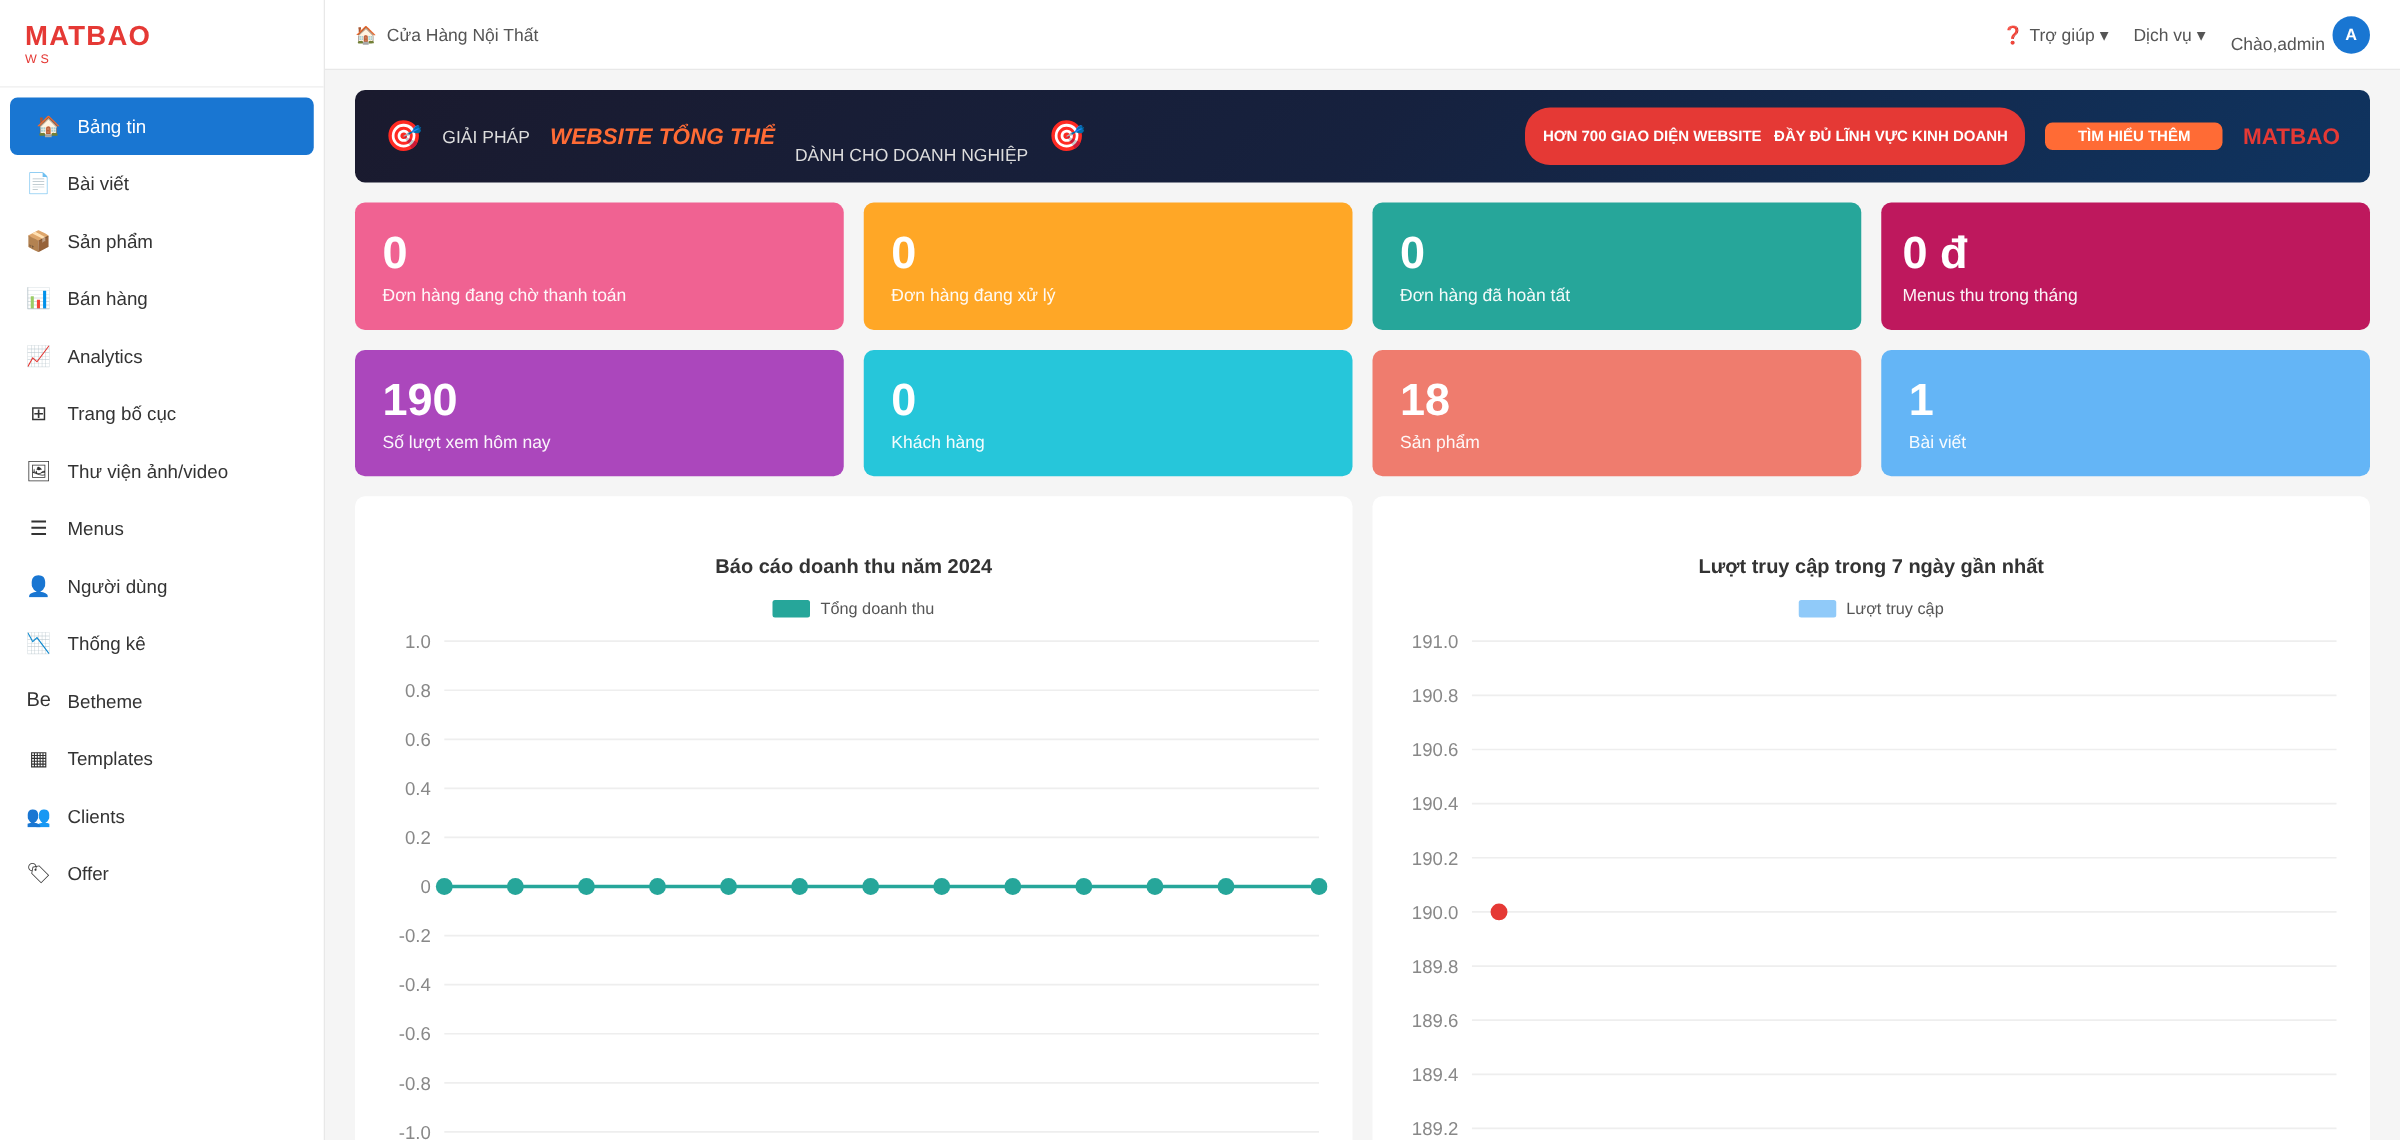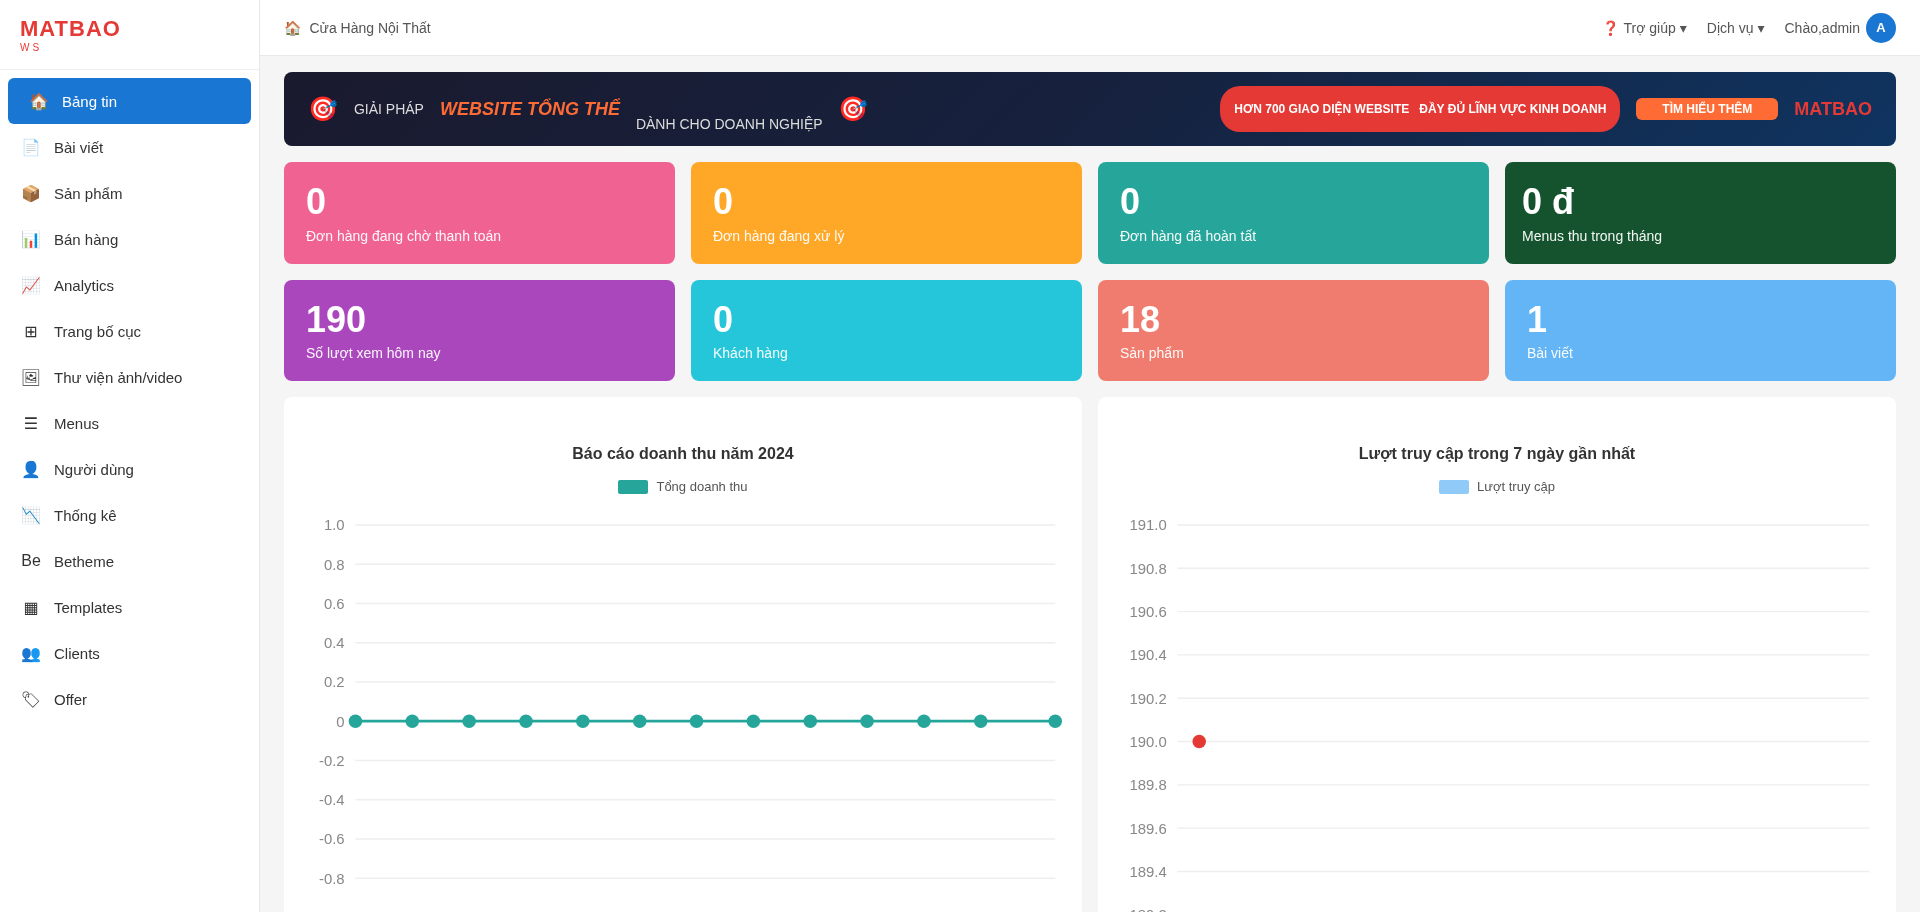--- a/index.html
+++ b/index.html
@@ -93,21 +93,21 @@
       color: #555;
     }
     .topbar-help, .topbar-service {
       display: flex;
       align-items: center;
       gap: 4px;
       cursor: pointer;
     }
     .topbar-user {
       display: flex;
-      align-items: center;
+      align-items: flex-end;
       gap: 6px;
       cursor: pointer;
     }
     .avatar-circle {
       width: 30px;
       height: 30px;
       border-radius: 50%;
       background: #1976d2;
       color: white;
       display: flex;
@@ -184,21 +184,21 @@
       line-height: 1.1;
     }
     .stat-label {
       font-size: 14px;
       margin-top: 6px;
       opacity: 0.95;
     }
     .stat-pink { background: #f06292; }
     .stat-orange { background: #ffa726; }
     .stat-teal { background: #26a69a; }
-    .stat-blue { background: #14532d; padding-left: 17px; }
+    .stat-blue { background: #be185d; padding-left: 17px; }
     .stat-purple { background: #ab47bc; }
     .stat-cyan { background: #26c6da; }
     .stat-salmon { background: #ef7c6e; }
     .stat-lightblue { background: #64b5f6; }
 
     
     #charts-row {
       display: grid;
       grid-template-columns: 1fr 1fr;
       gap: 16px;
@@ -215,21 +215,20 @@
       color: #333;
       text-align: center;
       margin-bottom: 16px;
       margin-top: 28px;
     }
     .chart-legend {
       display: flex;
       align-items: center;
       justify-content: center;
       gap: 8px;
-      margin-bottom: 12px;
       font-size: 13px;
       color: #555;
     }
     .legend-color {
       width: 30px;
       height: 14px;
       border-radius: 2px;
     }
 
     

